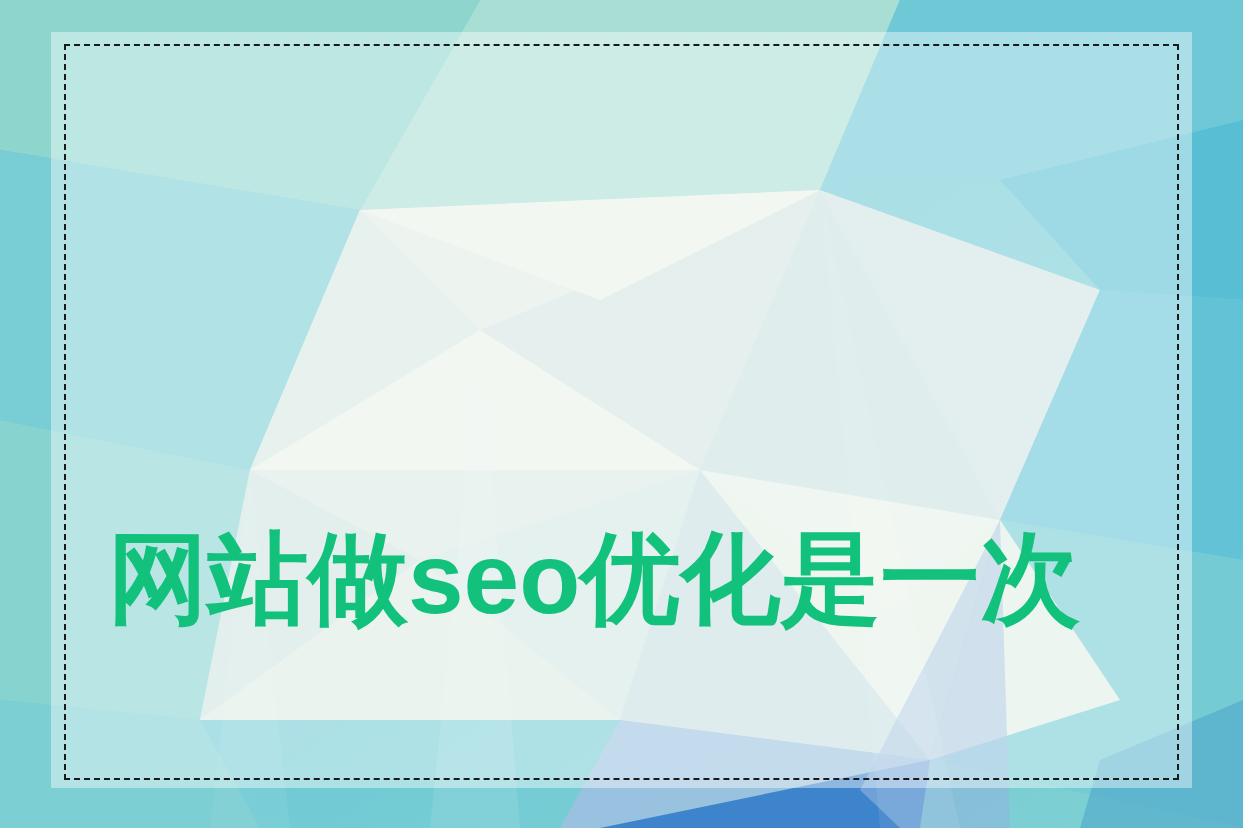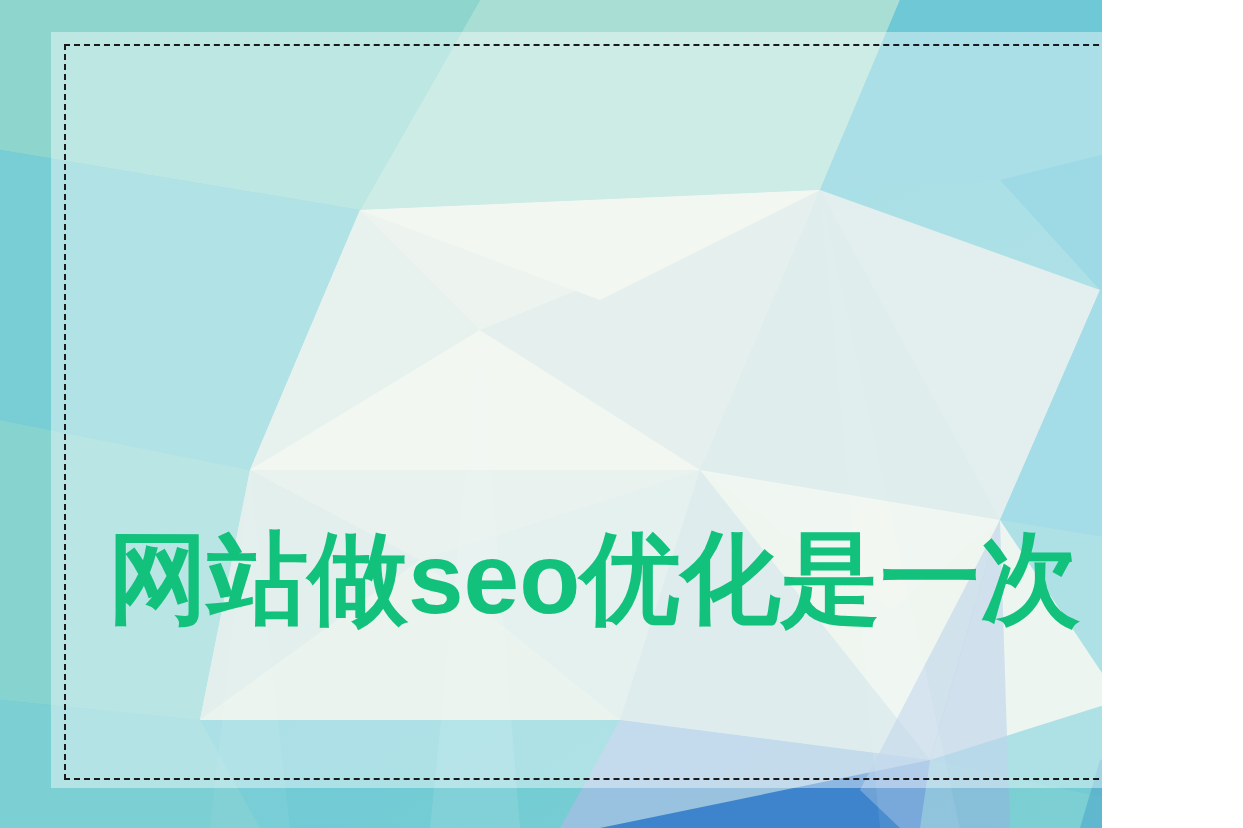--- a/index.html
+++ b/index.html
@@ -6,21 +6,21 @@
     margin: 0;
     padding: 0;
     background: #ffffff;
   }
   body {
     font-family: "Liberation Sans", "DejaVu Sans", sans-serif;
   }
 
   .banner {
     position: relative;
-    width: 1102px;
+    width: 1243px;
     height: 828px;
     overflow: hidden;
     background: #0f172a;
   }
 
   
   .poly-bg {
     position: absolute;
     left: 0; top: 0;
     width: 1243px;

